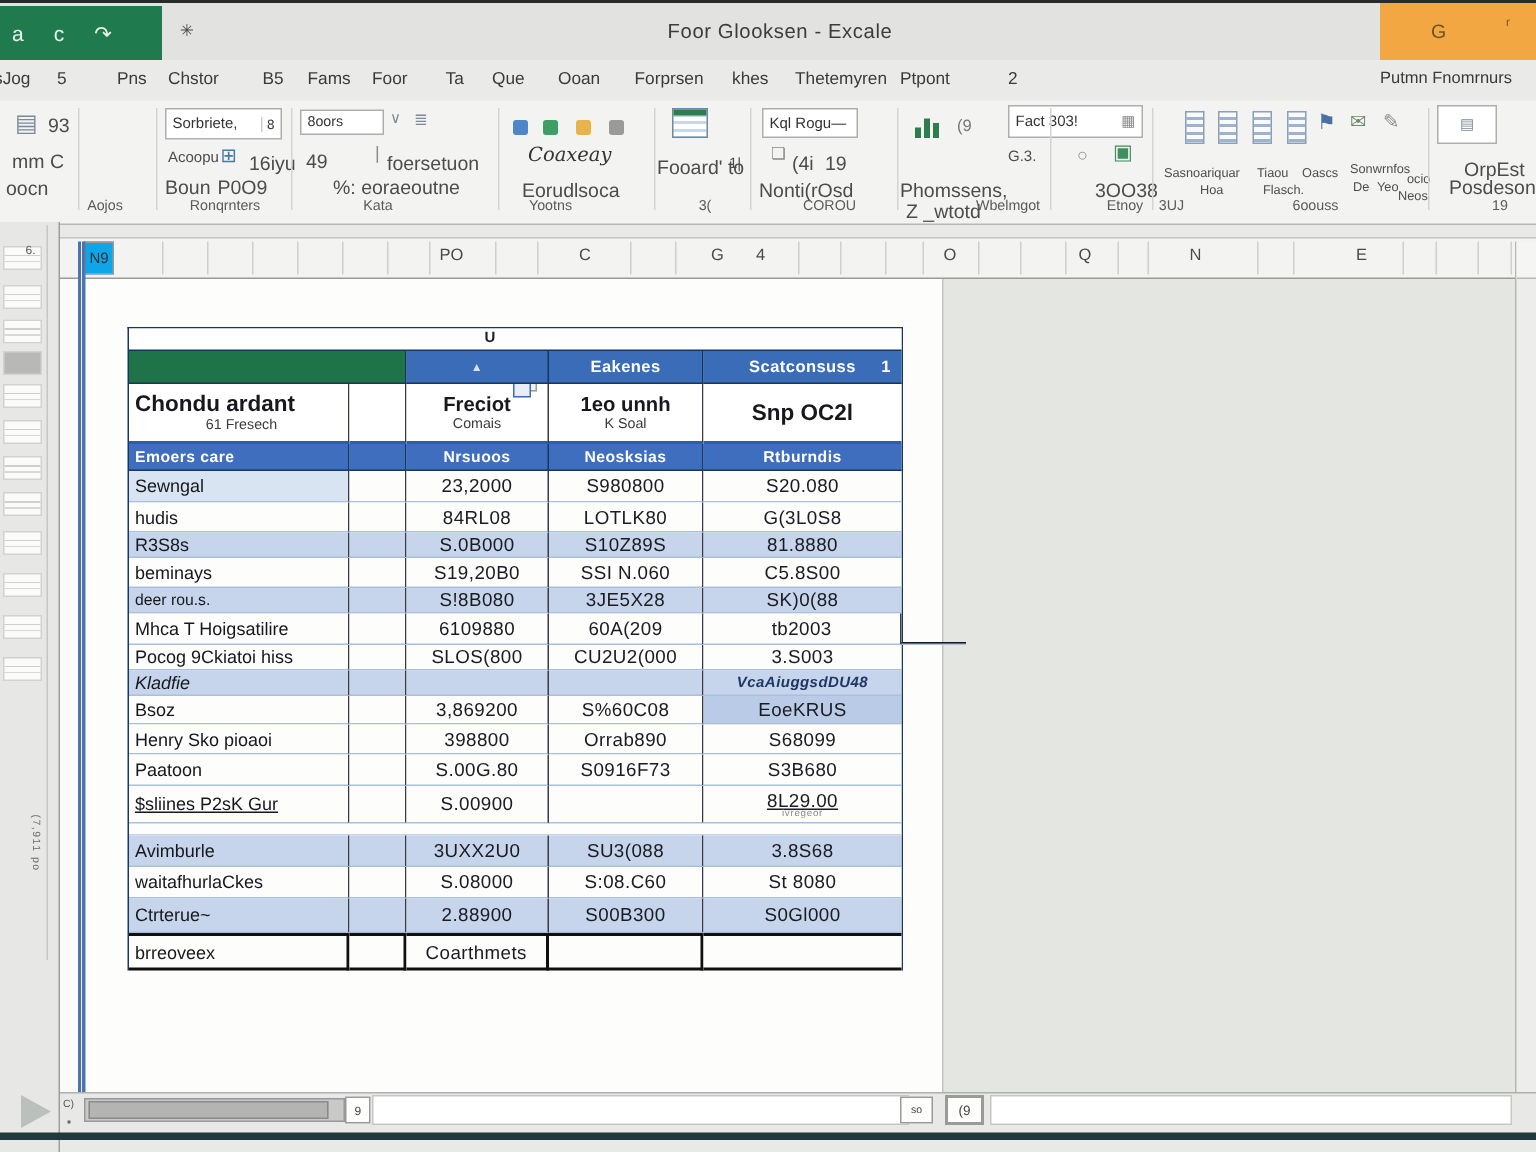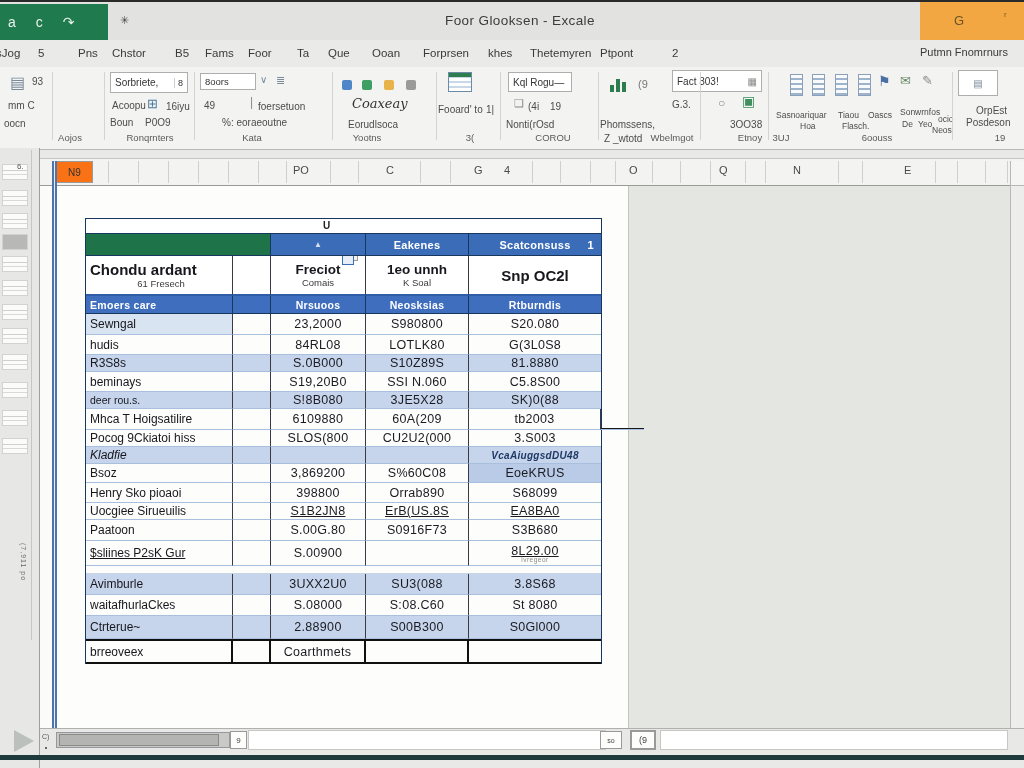--- a/index.html
+++ b/index.html
@@ -17,38 +17,38 @@
   .share .r{position:absolute;left:84px;top:8px;font-size:8px;color:#7a5c28;}
   
   .tabsrow{left:0;top:40px;width:1024px;height:27px;background:#eaeae8;}
   .tab{position:absolute;top:7px;font-size:11.5px;color:#3a3a3a;white-space:nowrap;}
   .ribbon-right-text{position:absolute;top:6px;left:920px;font-size:11px;color:#3a3a3a;}
   .ribbon{left:0;top:67px;width:1024px;height:82px;background:#f3f3f1;border-bottom:1px solid #b8b8b6;}
   .gsep{position:absolute;top:5px;width:1px;height:68px;background:#d4d4d2;}
   .glabel{position:absolute;top:65px;transform:translateX(-50%);font-size:9.5px;color:#5a5a58;white-space:nowrap;}
   .rbox{position:absolute;background:#fff;border:1px solid #aeaeac;box-sizing:border-box;font-size:10px;color:#333;
         display:flex;align-items:center;padding:0 4px;white-space:nowrap;}
-  .rtxt{position:absolute;font-size:10px;color:#4c4c4a;white-space:nowrap;}
+  .rtxt{position:absolute;font-size:13px;color:#4c4c4a;white-space:nowrap;}
   .rico{position:absolute;font-size:13px;color:#7a8a9a;line-height:1;}
   .sq{position:absolute;width:10px;height:10px;border-radius:2px;}
   .minitable{position:absolute;width:24px;height:20px;border:1px solid #6a8aa8;
      background:repeating-linear-gradient(#ffffff 0 3px,#c8d8e8 3px 5px);box-sizing:border-box;}
   .minitable:before{content:"";position:absolute;left:0;top:0;width:100%;height:4px;background:#2e7d4f;}
   .listico{position:absolute;width:13px;height:22px;border:1px solid #8ba0b8;box-sizing:border-box;
      background:repeating-linear-gradient(#f8fafc 0 3px,#9db4cc 3px 5px);}
   .chartico{position:absolute;width:18px;height:16px;display:flex;align-items:flex-end;gap:2px;}
   .chartico i{display:block;width:4px;background:#2e7d4f;}
   
   .leftpane{left:0;top:148px;width:40px;height:620px;background:#e7e7e5;border-right:1px solid #9e9e9c;box-sizing:border-box;}
   .pane-line{left:31px;top:150px;width:1px;height:490px;background:#c6c6c4;}
   .pane-rot{left:14px;top:543px;width:13px;height:92px;writing-mode:vertical-rl;font-size:7px;color:#6a6a68;letter-spacing:1px;}
   .pane-top{left:17px;top:162px;font-size:8px;color:#555;}
   .pane-tri{left:14px;top:730px;width:0;height:0;border-left:20px solid #bcc0bc;border-top:11px solid transparent;border-bottom:11px solid transparent;}
   .colhdr{left:40px;top:158px;width:984px;height:28px;background:#f3f3f1;border-top:1px solid #c4c4c2;border-bottom:1px solid #9a9a98;box-sizing:border-box;}
-  .namebox{left:56px;top:161px;width:37px;height:22px;background:#f97316;border:1px solid #9a9a98;box-sizing:border-box;
+  .namebox{left:56px;top:161px;width:20px;height:22px;background:#0ea5e9;border:1px solid #9a9a98;box-sizing:border-box;
            font-size:10px;color:#333;display:flex;align-items:center;justify-content:center;}
   .colletter{position:absolute;top:164px;font-size:11px;color:#4a4a48;}
   .tick{position:absolute;top:161px;width:1px;height:22px;background:#cfcfcd;}
   .sheetwhite{left:40px;top:186px;width:588px;height:542px;background:#fdfdfb;}
   .sheetgray{left:628px;top:186px;width:382px;height:542px;background:#e4e6e1;border-left:1px solid #c2c4c0;box-sizing:border-box;}
   .rowhdr{left:40px;top:186px;width:12px;height:542px;background:#fbfbf9;}
   .blueline{left:52px;top:161px;width:5px;height:589px;background:linear-gradient(90deg,#4f74ab 0 2px,#e8eef6 2px 3px,#4f74ab 3px 5px);}
   .vscroll{left:1010px;top:161px;width:14px;height:567px;background:#ededeb;border-left:1px solid #b8b8b6;box-sizing:border-box;}
   .vscroll .corner{position:absolute;left:0;top:0;width:100%;height:24px;border-bottom:1px solid #b8b8b6;background:#f5f5f3;}
   
@@ -530,37 +530,20 @@
           <div class="numc b-white">
             <span>398800</span>
           </div>
           <div class="numc b-white">
             <span>Orrab890</span>
           </div>
           <div class="numc b-white">
             <span>S68099</span>
           </div>
         </div>
-        <div class="trow" style="height: 17px; position: relative;">
-          <div class="lblc b-white">
-            <span>Uocgiee Sirueuilis</span>
-          </div>
-          <div class="b-white">
-            <span></span>
-          </div>
-          <div class="numc b-white">
-            <span style="text-decoration: underline;">S1B2JN8</span>
-          </div>
-          <div class="numc b-white">
-            <span style="text-decoration: underline;">ErB(US.8S</span>
-          </div>
-          <div class="numc b-white">
-            <span style="text-decoration: underline;">EA8BA0</span>
-          </div>
-        </div>
         <div class="trow" style="height: 21px; position: relative;">
           <div class="lblc b-white">
             <span>Paatoon</span>
           </div>
           <div class="b-white">
             <span></span>
           </div>
           <div class="numc b-white">
             <span>S.00G.80</span>
           </div>

